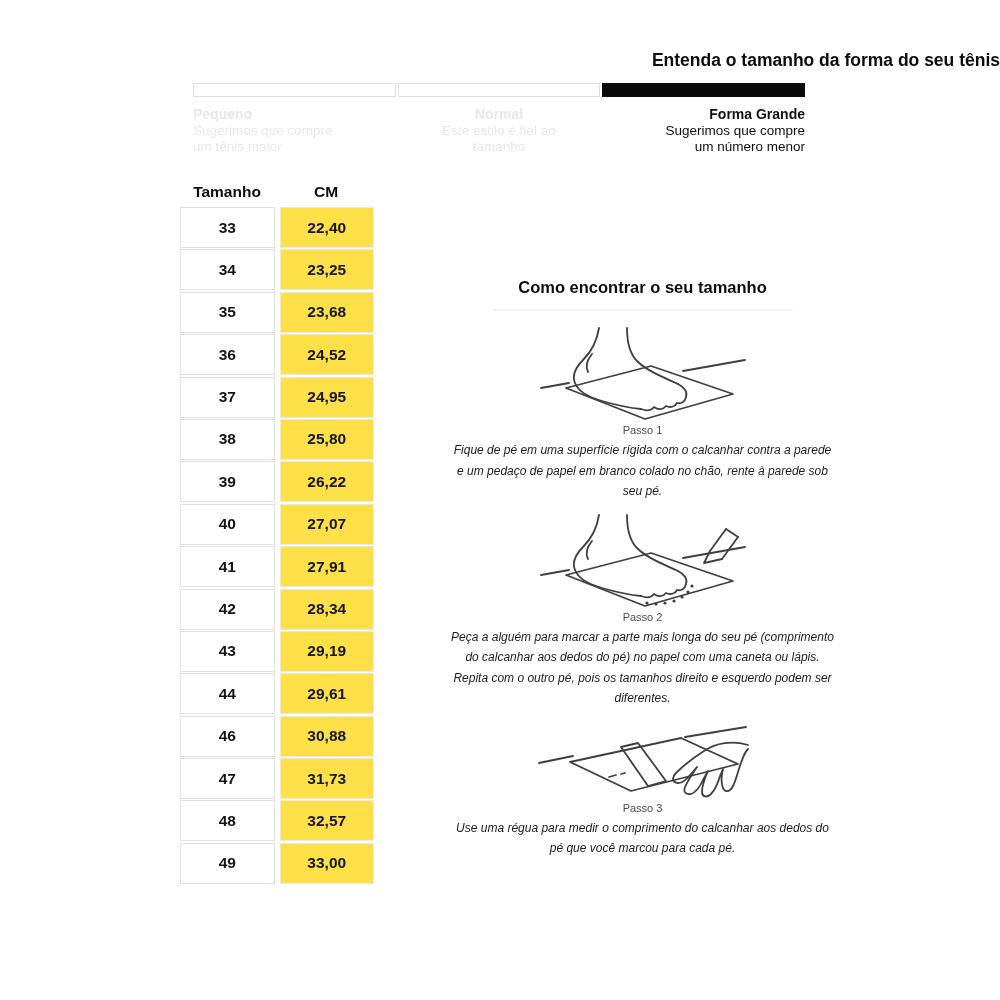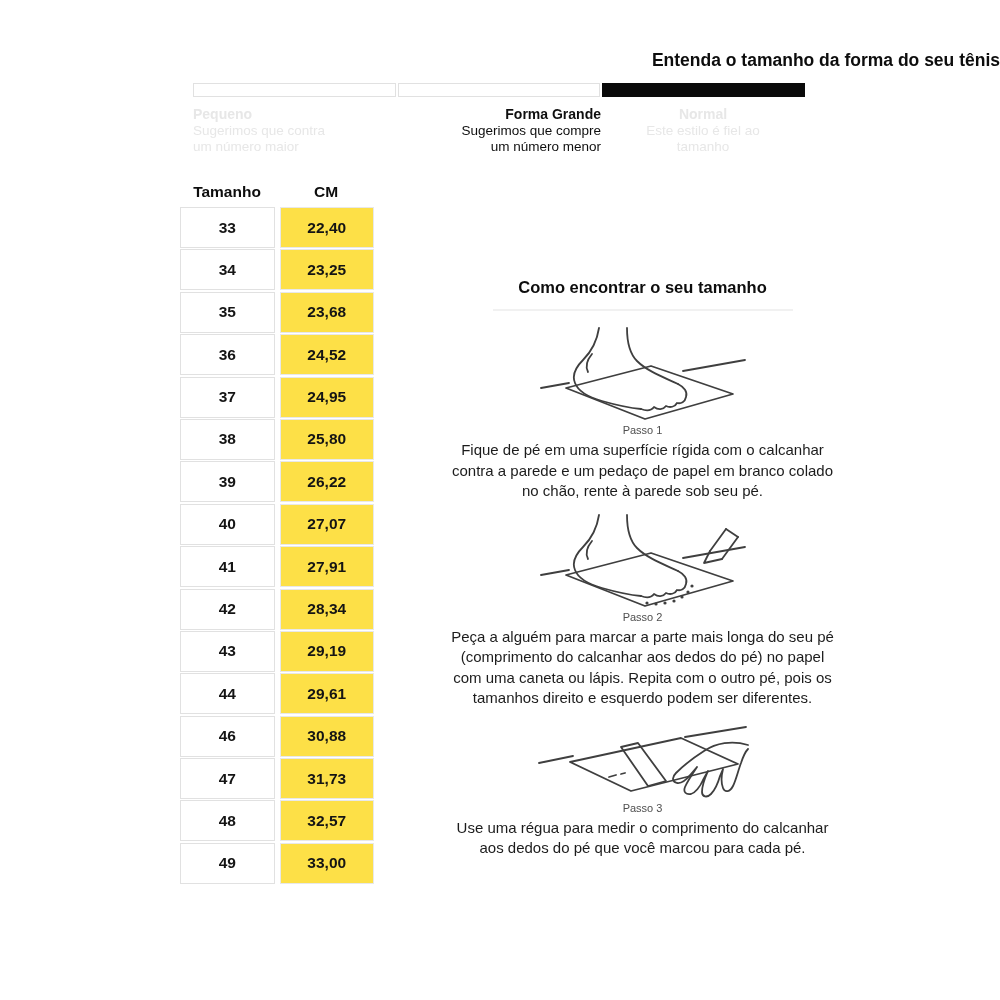--- a/index.html
+++ b/index.html
@@ -47,47 +47,47 @@
 
   
   .howto { position: absolute; left: 450px; top: 266px; width: 385px; text-align: center; }
   .howto h2 { margin: 12px; font-size: 16.5px; font-weight: bold; color: #0d0d0d; }
   .howto .divider { width: 300px; height: 2px; background: #f1f1f1; margin: 9px auto 0; }
   .step svg { display: block; margin: 0 auto; }
   .step .art { margin-top: 16px; }
   .step.s2 .art { margin-top: 12px; }
   .step.s3 .art { margin-top: 10px; }
   .step .caption { font-size: 11px; color: #4f4f4f; margin-top: 1px; }
-  .step p { margin: 4px 0 0; font-size: 15px; line-height: 20.5px; color: #1c1c1c; }
+  .step p { margin: 4px 0 0; font-size: 12px; line-height: 20.5px; color: #1c1c1c; font-style: italic; }
 </style>
 </head>
 <body>
 
 <div class="page">
 
   <h1 class="page-title">Entenda o tamanho da forma do seu tênis</h1>
 
   <div class="scale">
     <div class="scale-bar">
       <div class="seg"></div>
       <div class="seg"></div>
       <div class="seg active"></div>
     </div>
     <div class="scale-labels">
       <div class="col left">
         <div class="lbl">Pequeno</div>
-        <div class="desc">Sugerimos que contra um número maior</div>
+        <div class="desc">Sugerimos que compre um tênis maior</div>
+      </div>
+      <div class="col center">
+        <div class="lbl">Normal</div>
+        <div class="desc">Este estilo é fiel ao tamanho</div>
       </div>
       <div class="col right active">
         <div class="lbl">Forma Grande</div>
         <div class="desc">Sugerimos que compre um número menor</div>
-      </div>
-      <div class="col center">
-        <div class="lbl">Normal</div>
-        <div class="desc">Este estilo é fiel ao tamanho</div>
       </div>
     </div>
   </div>
 
   <div class="size-table">
     <div class="thead">
       <div class="th">Tamanho</div>
       <div class="th">CM</div>
     </div>
     <div class="tbody" id="table-body">

